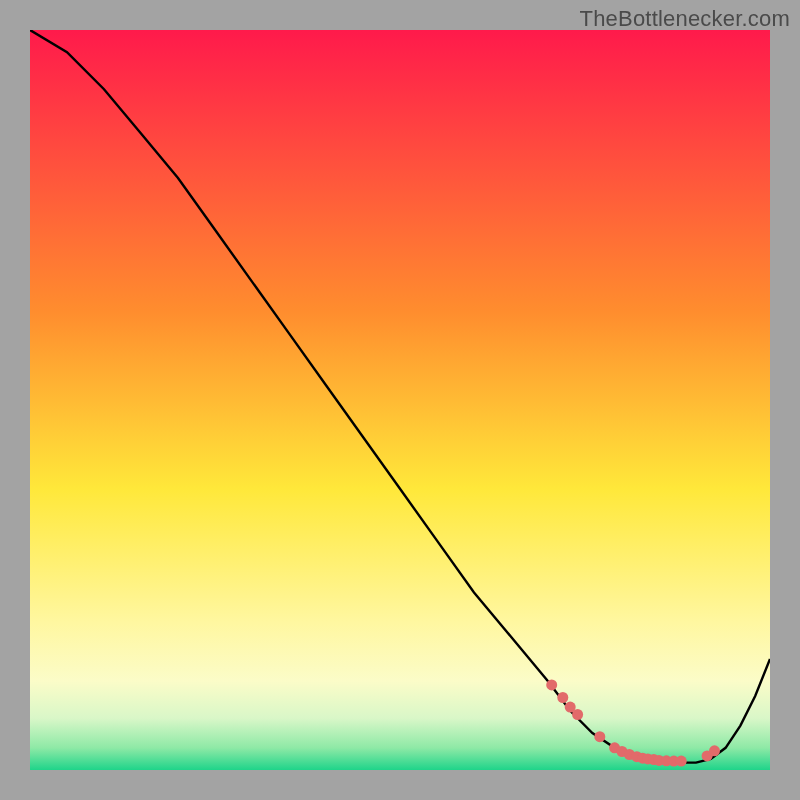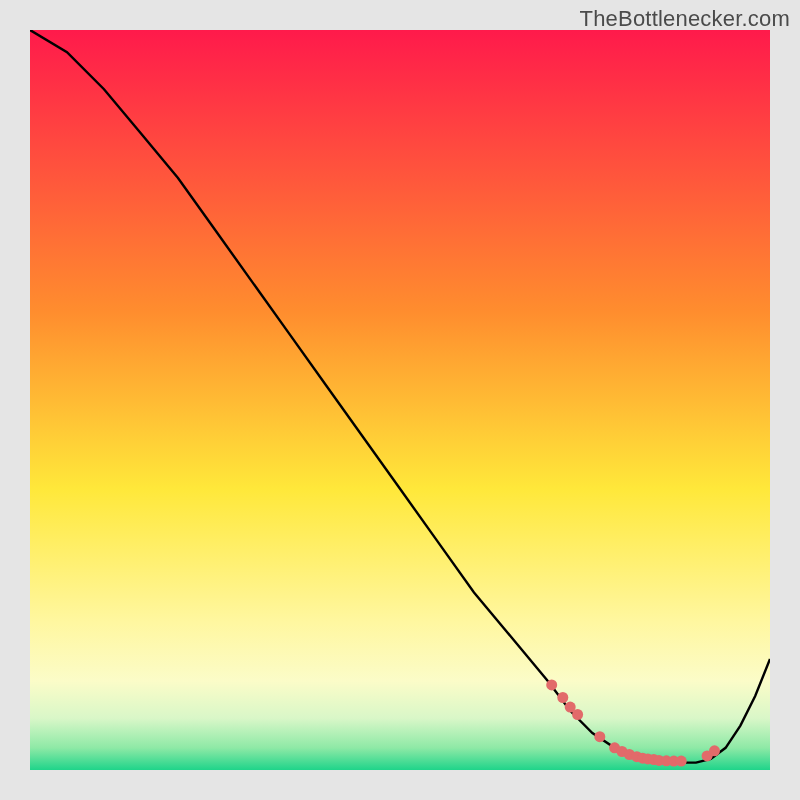--- a/index.html
+++ b/index.html
@@ -8,21 +8,21 @@
     width: 800px;
     height: 800px;
     background: #000;
     overflow: hidden;
     font-family: Arial, Helvetica, sans-serif;
   }
   .frame {
     position: relative;
     width: 800px;
     height: 800px;
-    background: #e5e5e5;
+    background: #a3a3a3;
   }
   .watermark {
     position: absolute;
     top: 6px;
     right: 10px;
     color: #4a4a4a;
     font-size: 22px;
     letter-spacing: 0.2px;
     font-weight: 400;
   }

